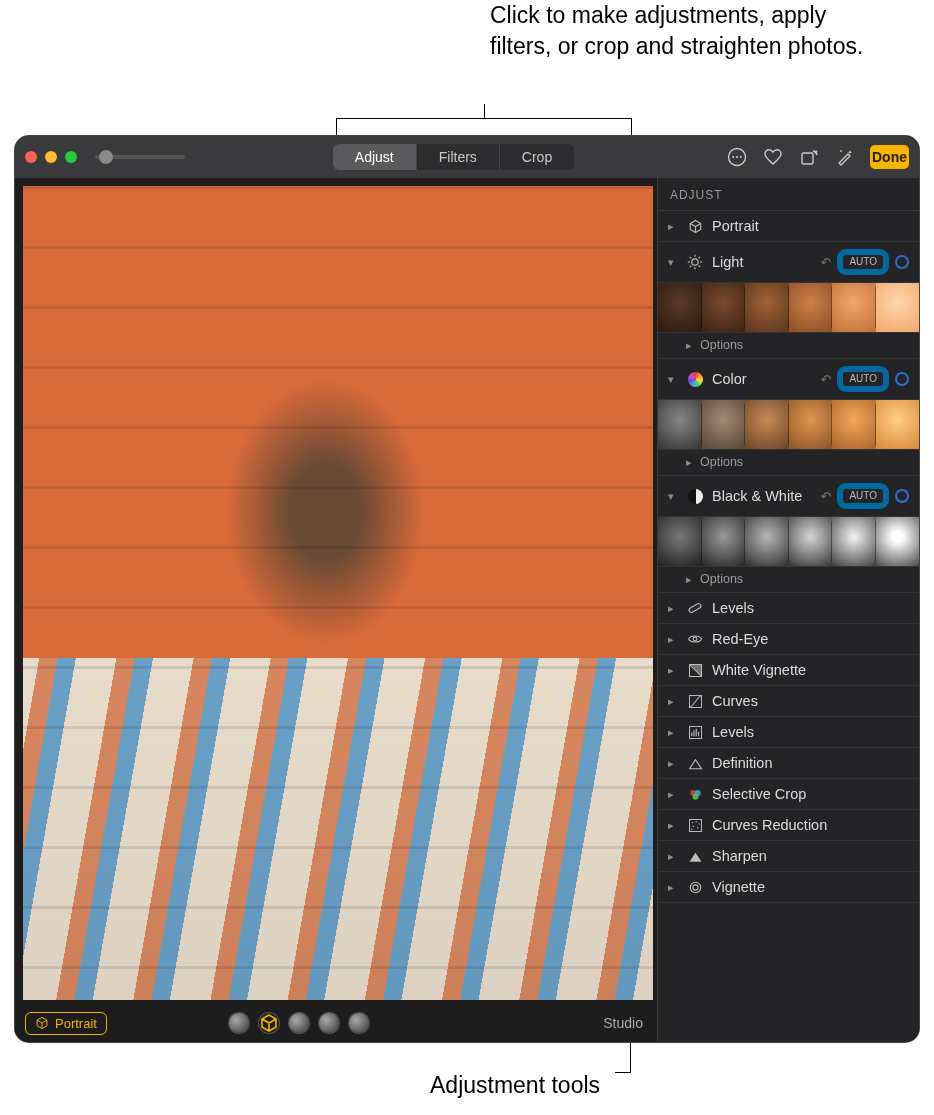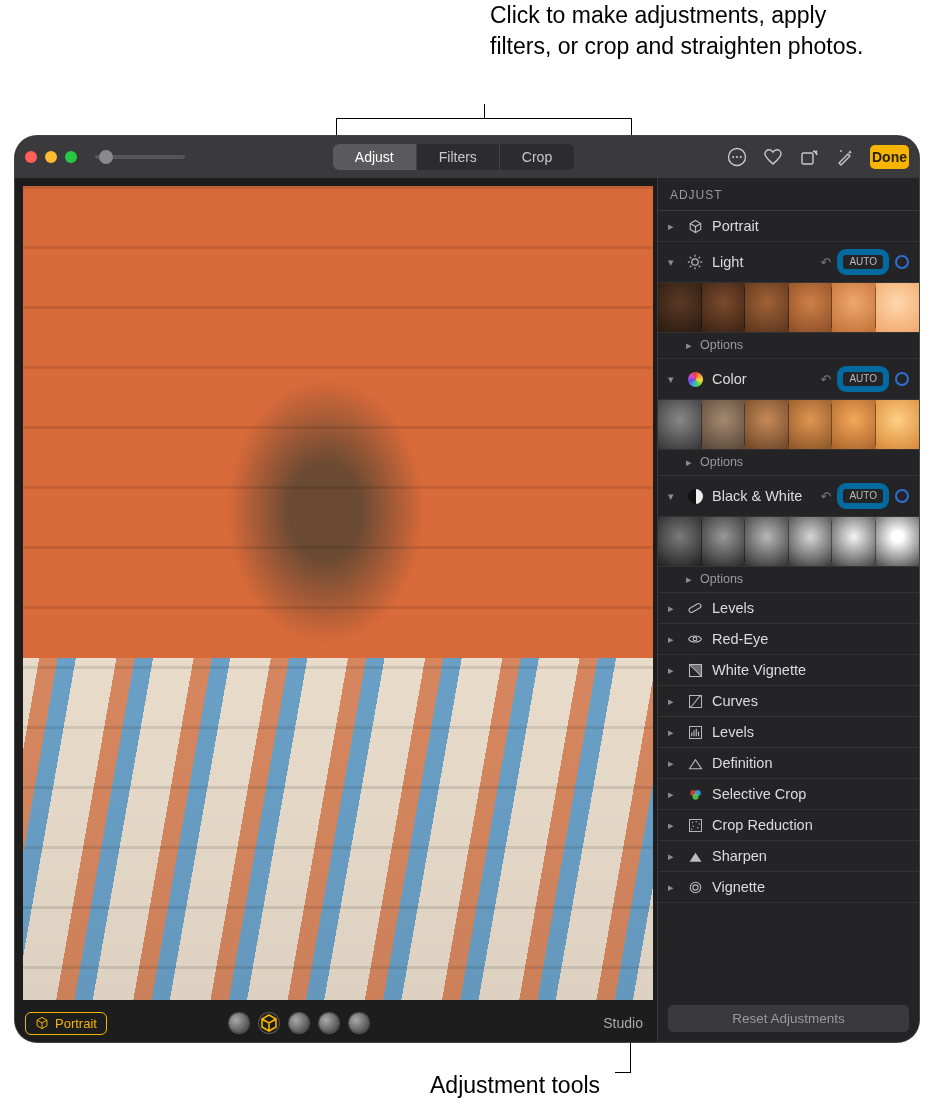--- a/index.html
+++ b/index.html
@@ -41,21 +41,21 @@
   .callout-bottom { position:absolute; left:630px; top:650px; width:1px; height:422px; background:#000; }
   .callout-bottom-h { position:absolute; left:615px; top:1072px; width:16px; height:1px; background:#000;}
   
   .window {
     position: absolute;
     left: 15px;
     top: 136px;
     width: 904px;
     height: 906px;
     background: #1d1d1e;
-    border-radius: 22px;
+    border-radius: 14px;
     overflow: hidden;
     box-shadow: 0 0 0 1px #444;
     display: flex;
     flex-direction: column;
   }
   .toolbar {
     height: 42px;
     background: #3a3a3c;
     display: flex;
     align-items: center;
@@ -422,21 +422,21 @@
                 <g fill="currentColor">
                   <circle cx="6" cy="6" r="0.9"></circle>
                   <circle cx="11" cy="5" r="0.9"></circle>
                   <circle cx="15" cy="8" r="0.9"></circle>
                   <circle cx="7" cy="11" r="0.9"></circle>
                   <circle cx="13" cy="13" r="0.9"></circle>
                   <circle cx="5" cy="15" r="0.9"></circle>
                 </g>
               </svg>
             </span>
-          <span class="row-label">Crop Reduction</span>
+          <span class="row-label">Curves Reduction</span>
         </div>
         <div class="sb-row">
           <span class="chev">▸</span>
           <span class="row-icon">
               <svg width="15" height="15" viewBox="0 0 20 20">
                 <path d="M2 17 L10 5 L18 17 Z" fill="currentColor"></path>
               </svg>
             </span>
           <span class="row-label">Sharpen</span>
         </div>
@@ -445,19 +445,16 @@
           <span class="row-icon">
               <svg width="15" height="15" viewBox="0 0 20 20">
                 <circle cx="10" cy="10" r="7" fill="none" stroke="currentColor" stroke-width="1.4"></circle>
                 <circle cx="10" cy="10" r="3.5" fill="none" stroke="currentColor" stroke-width="1.4"></circle>
               </svg>
             </span>
           <span class="row-label">Vignette</span>
         </div>
 
       </div>
-      <div class="reset-row">
-        <div class="reset-btn">Reset Adjustments</div>
-      </div>
     </div>
 
   </div>
 </div>
 
 </body></html>

